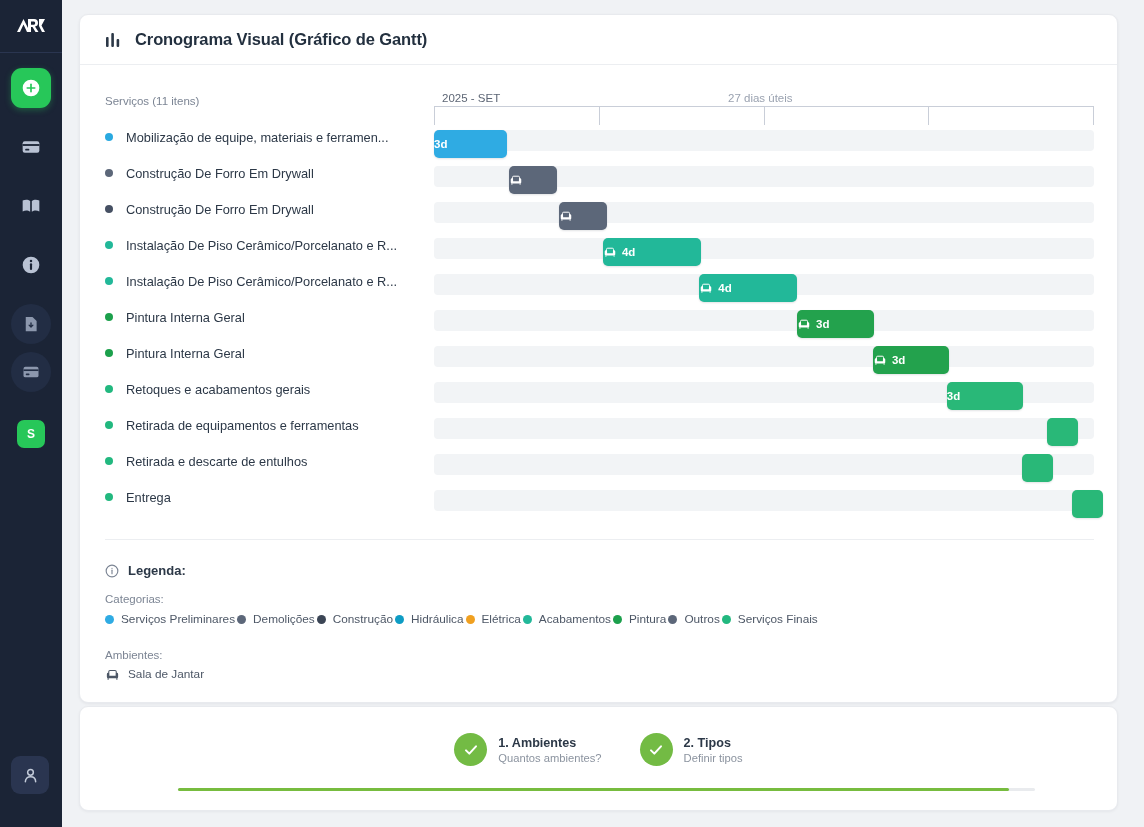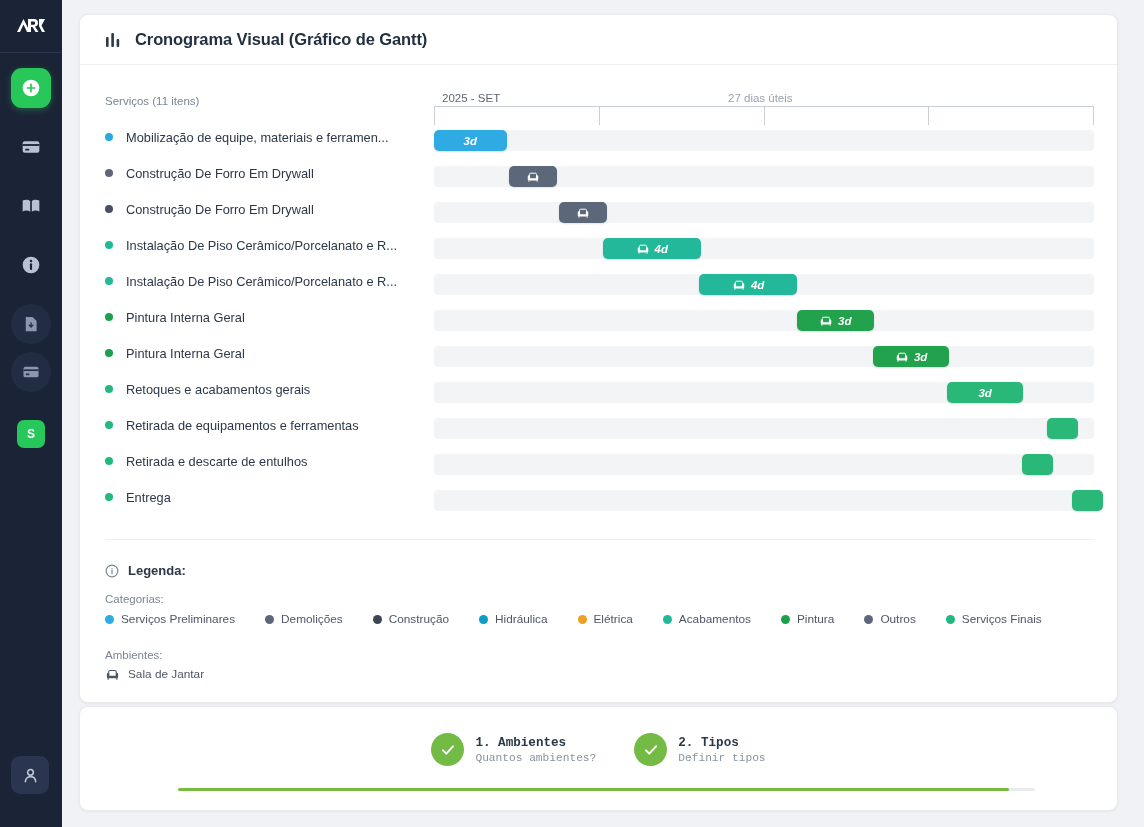--- a/index.html
+++ b/index.html
@@ -94,63 +94,62 @@
     margin-left: 13px; font-size: 12.8px; color: #2c3847;
     white-space: nowrap; overflow: hidden;
     width: 296px;
   }
   .track {
     position: absolute; left: 354px; top: 11px;
     width: 660px; height: 21px;
     background: #f2f4f6; border-radius: 4px;
   }
   .bar {
-    position: absolute; top: 0; height: 21px;
+    position: absolute; top: 0; height: 28px;
     border-radius: 5px;
-    display: flex; align-items: center; justify-content: center;
+    display: flex; align-items: center; justify-content: flex-start;
     gap: 5px;
     color: #fff; font-size: 11.5px; font-weight: bold;
     box-shadow: 0 1px 2px rgba(16,24,40,.12);
-    font-style: italic;
   }
   .bar svg { display: block; }
 
   
   .legend { position: absolute; left: 0; top: 524px; width: 100%; }
   .legend-hr { position: absolute; left: 25px; top: 0; width: 989px; height: 1px; background: #eceef1; }
   .legend-title {
     position: absolute; left: 25px; top: 24px;
     display: flex; align-items: center; gap: 9px;
     font-size: 13px; font-weight: bold; color: #2c3847;
   }
   .legend-sub {
     position: absolute; left: 25px;
     font-size: 11.5px; color: #7c8594;
   }
   .sub-cat { top: 54px; }
   .sub-amb { top: 110px; }
   .cat-list {
     position: absolute; left: 25px; top: 73px;
-    display: flex; align-items: center; gap: 30px; text-align: center;
+    display: flex; align-items: center; gap: 2px; text-align: center;
   }
   .cat-item { display: flex; align-items: center; gap: 7px; font-size: 11.8px; color: #4d5766; white-space: nowrap; }
   .cat-dot { width: 9px; height: 9px; border-radius: 50%; }
   .amb-list { position: absolute; left: 25px; top: 128px; display: flex; gap: 20px; }
   .amb-item { display: flex; align-items: center; gap: 8px; font-size: 11.8px; color: #4d5766; }
   .amb-item svg { color: #4d5766; }
 
   
   .stepper-wrap {
     position: absolute; left: 17px; top: 706px;
     width: 1039px; height: 105px;
     background: #fff; border-radius: 9px;
     border: 1px solid #e8eaee;
     box-shadow: 0 1px 3px rgba(16,24,40,.05);
   }
-  .steps { position: absolute; left: 0; top: 26px; width: 100%; display: flex; justify-content: center; gap: 38px; font-family: Liberation Mono, monospace; }
+  .steps { position: absolute; left: 0; top: 26px; width: 100%; display: flex; justify-content: center; gap: 38px; }
   .step { display: flex; align-items: center; gap: 11px; }
   .step-circle {
     width: 33px; height: 33px; border-radius: 50%;
     display: flex; align-items: center; justify-content: center;
     color: #fff;
   }
   .step-txt { display: flex; flex-direction: column; gap: 2px; }
   .step-title { font-size: 12.6px; font-weight: bold; color: #2c3847; }
   .step-sub { font-size: 11.2px; color: #8b939f; }
   .prog-track {

